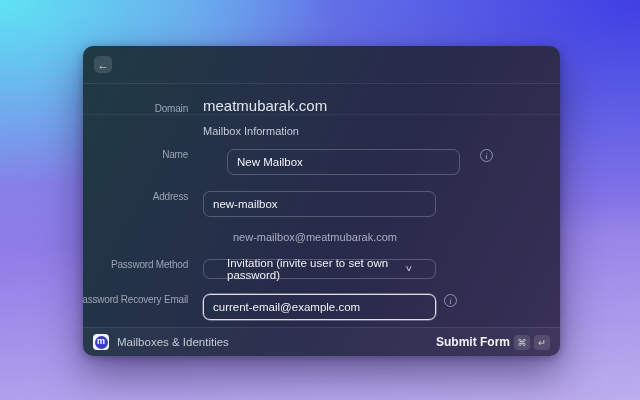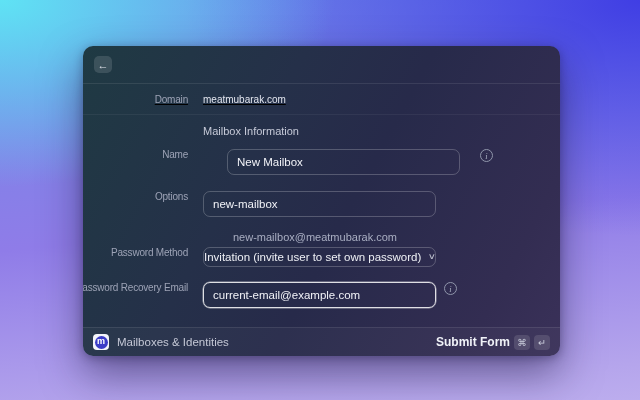--- a/index.html
+++ b/index.html
@@ -20,52 +20,52 @@
     background: linear-gradient(118deg, #1f3a43 0%, #253049 35%, #272a4a 55%, #332d52 85%, #3a3159 100%);
     box-shadow: 0 18px 40px rgba(25,20,60,0.5), 0 2px 10px rgba(25,20,60,0.35);
   }
 
   .modal-header { flex: none; height: 38px; display: flex; align-items: center; padding: 0 11px;
     border-bottom: 1px solid rgba(255,255,255,0.09); }
   .back-btn { width: 18px; height: 17px; border-radius: 5px; background: rgba(255,255,255,0.13);
     color: #dfe2ea; font-size: 11px; display: flex; align-items: center; justify-content: center;
     cursor: pointer; }
 
-  .domain-row { flex: none; height: 31px; display: flex; align-items: center;
-    border-bottom: 1px solid rgba(255,255,255,0.055); text-decoration: underline; }
+  .domain-row { flex: none; height: 31px; display: flex; align-items: flex-end;
+    border-bottom: 1px solid rgba(255,255,255,0.055); }
 
   .label-col { width: 105px; flex: none; display: flex; justify-content: flex-end;
     font-size: 10px; color: #9da3b6; white-space: nowrap; letter-spacing: -0.2px; }
   .gap { width: 15px; flex: none; }
 
-  .domain-value { font-size: 10px; color: #e2e5ee; }
+  .domain-value { font-size: 15px; color: #e2e5ee; }
 
   .form { flex: 1 1 auto; }
   .row { display: flex; }
 
   .section-title { font-size: 11px; color: #c6cad8; }
   .row-title { margin-top: 10px; }
   .row-name { margin-top: 12px; gap: 12px; }
   .row-address { margin-top: 16px; }
   .row-preview { margin-top: 14px; }
-  .row-method { margin-top: 4px; }
+  .row-method { margin-top: 16px; }
   .row-recovery { margin-top: 15px; }
   .row-checkbox { margin-top: 10px; }
 
   .input-box {
     width: 233px; height: 20px; border: 1px solid rgba(255,255,255,0.22); border-radius: 7px;
     background: transparent; color: #f1f2f7; font-size: 11.5px; padding: 12px 9px;
     font-family: "Liberation Sans", sans-serif; outline: none;
   }
   .input-box.focused { border-color: rgba(255,255,255,0.85);
     box-shadow: 0 0 0 0.5px rgba(255,255,255,0.55); }
 
   .select-box {
     width: 233px; height: 20px; border: 1px solid rgba(255,255,255,0.22); border-radius: 7px;
-    display: flex; align-items: center; justify-content: space-between; padding: 0 0;
+    display: flex; align-items: center; justify-content: space-between; padding: 0 23px;
     color: #eef0f5; font-size: 11.5px; cursor: pointer;
   }
   .chevron { color: #b7bac8; font-size: 8px; line-height: 1; transform: scaleX(1.4); }
 
   .info-icon { width: 13px; height: 13px; flex: none; margin-left: 8px; border: 1px solid #8f95aa;
     border-radius: 50%; color: #aab0c2; font-size: 8.5px; display: flex; align-items: center;
     justify-content: center; font-family: "Liberation Serif", serif; font-style: italic; }
 
   .preview-text { font-size: 11px; color: #a9aec2; padding-left: 30px; }
 
@@ -116,21 +116,21 @@
       <div class="row row-name">
         <div class="label-col">Name</div>
         <div class="gap"></div>
         <input class="input-box" type="text" value="New Mailbox" style="">
         <div class="info-icon">
           <span>i</span>
         </div>
       </div>
 
       <div class="row row-address">
-        <div class="label-col">Options</div>
+        <div class="label-col">Address</div>
         <div class="gap"></div>
         <input class="input-box" type="text" value="new-mailbox" style="">
       </div>
 
       <div class="row row-preview">
         <div class="label-col"></div>
         <div class="gap"></div>
         <div class="preview-text">new-mailbox@meatmubarak.com</div>
       </div>
 

